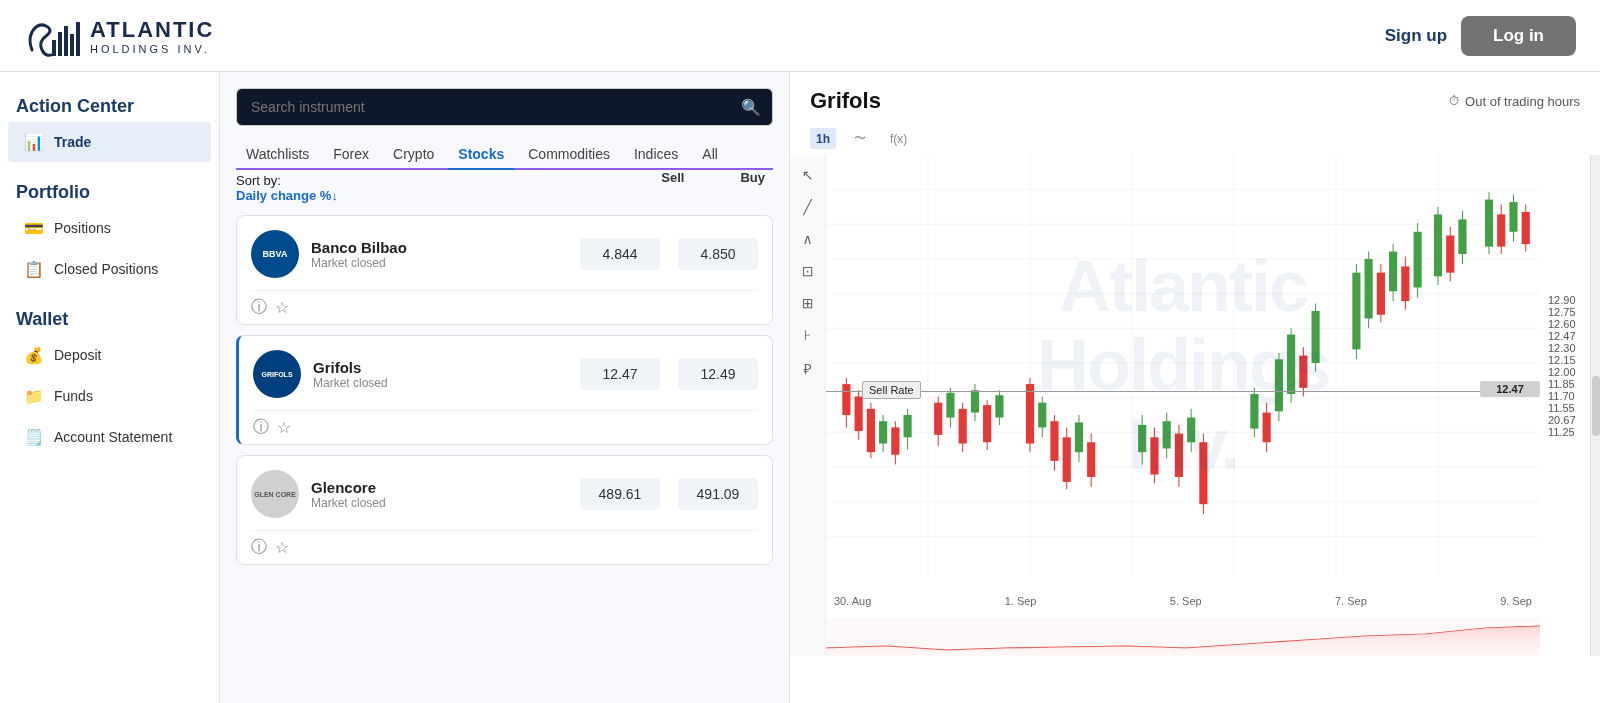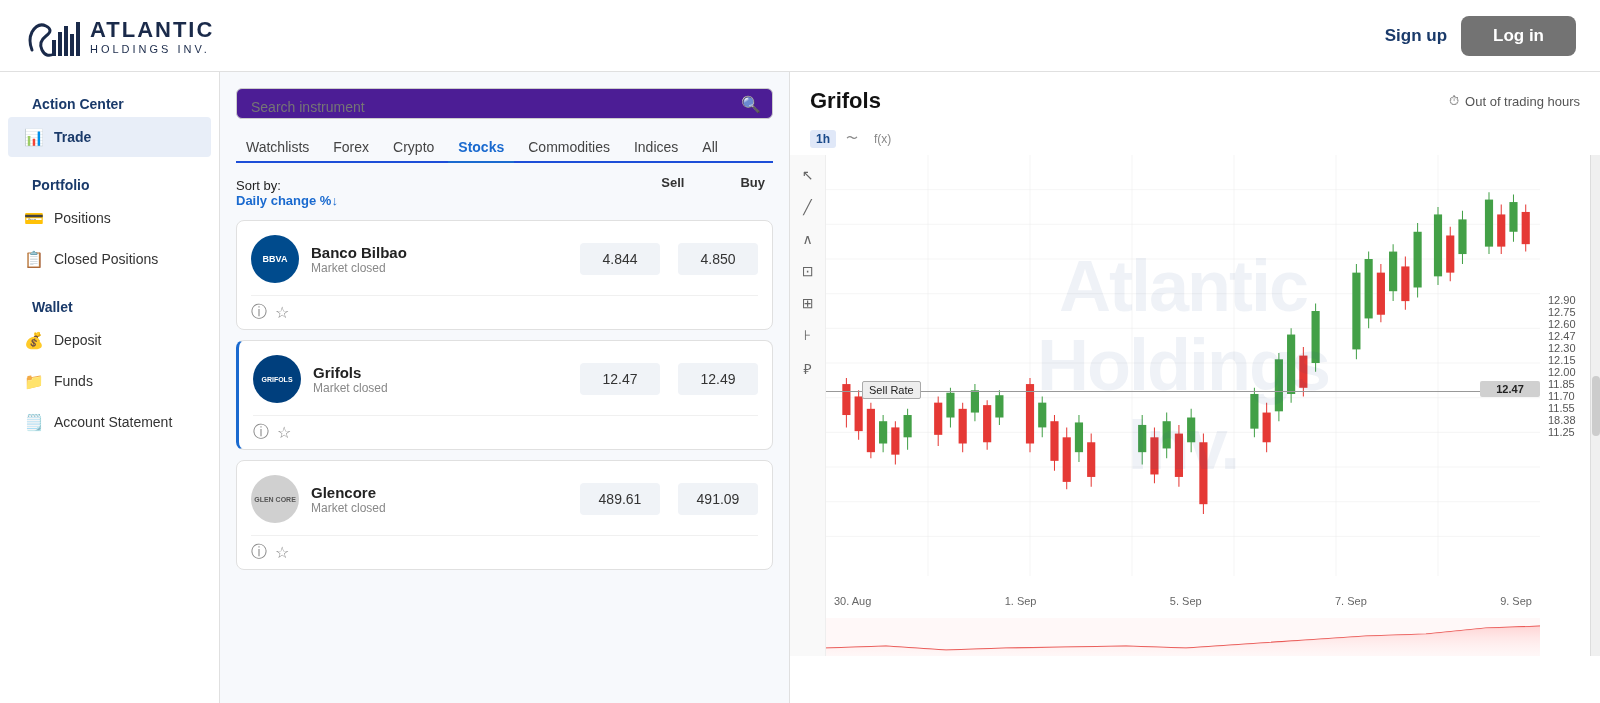--- a/index.html
+++ b/index.html
@@ -18,40 +18,40 @@
     .logo-sub { font-size: 11px; letter-spacing: 3px; color: #1a2a4a; font-weight: 500; }
     .header-actions { display: flex; gap: 14px; }
     .btn-signup { font-size: 17px; font-weight: 700; color: #1a3a6a; background: none; border: none; cursor: pointer; }
     .btn-login { font-size: 17px; font-weight: 700; color: #fff; background: #737373; border: none; border-radius: 8px; padding: 10px 32px; cursor: pointer; }
 
     
     .main-layout { display: flex; height: calc(703px - 72px); }
 
     
     .sidebar { width: 220px; padding: 16px 0; border-right: 1px solid #e0e0e0; background: #fff; flex-shrink: 0; }
-    .sidebar-section-label { font-size: 14px; font-weight: 700; color: #1a3a6a; padding: 8px 32px 4px; }
+    .sidebar-section-label { font-size: 18px; font-weight: 700; color: #1a3a6a; padding: 8px 16px 4px; }
     .sidebar-item {
       display: flex; align-items: center; gap: 10px; padding: 10px 16px;
       font-size: 14px; color: #333; cursor: pointer; border-radius: 4px; margin: 1px 8px;
     }
     .sidebar-item.active { background: #e8eef8; color: #1a3a6a; font-weight: 600; }
     .sidebar-icon { width: 20px; height: 20px; display: inline-flex; align-items: center; justify-content: center; font-size: 16px; }
 
     
     .content-area { display: flex; flex: 1; overflow: hidden; }
 
     
     .instrument-panel { width: 570px; flex-shrink: 0; padding: 16px; border-right: 1px solid #e0e0e0; overflow-y: auto; background: #f7f9fc; }
     .search-bar { position: relative; margin-bottom: 14px; }
     .search-bar input {
-      width: 100%; padding: 10px 40px 3px 14px; border: 1px solid #ccc; border-radius: 6px;
-      font-size: 14px; color: #888; background: #4c1d95;
+      width: 100%; padding: 10px 40px 10px 14px; border: 1px solid #ccc; border-radius: 6px;
+      font-size: 14px; color: #888; background: #0f172a;
     }
     .search-icon { position: absolute; right: 12px; top: 50%; transform: translateY(-50%); color: #666; font-size: 16px; }
-    .tabs { display: flex; gap: 4px; margin-bottom: 12px; border-bottom: 2px solid #1d4ed8; padding-bottom: 0; }
+    .tabs { display: flex; gap: 4px; border-bottom: 2px solid #8b5cf6; padding-bottom: 0; }
     .tab {
       font-size: 14px; color: #444; cursor: pointer; padding: 6px 10px;
       border-bottom: 2px solid transparent; margin-bottom: -2px;
     }
     .tab.active { color: #1a6acf; border-bottom: 2px solid #1a6acf; font-weight: 600; }
     .sort-bar { display: flex; align-items: center; justify-content: space-between; margin-bottom: 10px; font-size: 13px; }
     .sort-value { color: #1a6acf; font-weight: 600; display: flex; align-items: flex-end; cursor: pointer; }
     .col-headers { display: flex; justify-content: flex-end; gap: 56px; padding-right: 8px; font-size: 13px; font-weight: 600; color: #333; margin-bottom: 20px; }
 
     
@@ -110,21 +110,21 @@
     }
     .sell-rate-value {
       position: absolute; right: 0; width: 60px; background: #d0d0d0; border-radius: 2px;
       font-size: 11px; font-weight: 700; padding: 2px 4px; text-align: center; z-index: 6;
     }
 
     .x-axis { position: absolute; left: 36px; right: 60px; bottom: 40px; height: 30px; display: flex; justify-content: space-between; align-items: center; font-size: 11px; color: #666; padding: 0 8px; }
 
     .mini-chart { position: absolute; left: 36px; right: 60px; bottom: 0; height: 38px; background: #fff8f8; overflow: hidden; }
 
-    .timeframe-bar { display: flex; align-items: center; gap: 4px; padding: 6px 20px; font-size: 12px; }
+    .timeframe-bar { display: flex; gap: 12px; padding: 6px 20px; font-size: 12px; }
     .tf-btn { background: none; border: none; cursor: pointer; color: #888; font-size: 12px; padding: 2px 6px; border-radius: 3px; }
     .tf-btn.active { background: #e0e8f8; color: #1a4a8a; font-weight: 700; }
 
     
     svg.candlestick { width: 100%; height: 100%; }
 
     .scrollbar-indicator {
       position: absolute; right: 0; top: 0; width: 10px; height: 100%; background: #f0f0f0;
       border-left: 1px solid #ddd; display: flex; align-items: center; justify-content: center;
     }
@@ -483,21 +483,21 @@
           <span>12.90</span>
           <span>12.75</span>
           <span>12.60</span>
           <span>12.47</span>
           <span>12.30</span>
           <span>12.15</span>
           <span>12.00</span>
           <span>11.85</span>
           <span>11.70</span>
           <span>11.55</span>
-          <span>18.38</span>
+          <span>20.67</span>
           <span>11.25</span>
         </div>
 
         <div class="x-axis">
           <span>30. Aug</span>
           <span>1. Sep</span>
           <span>5. Sep</span>
           <span>7. Sep</span>
           <span>9. Sep</span>
         </div>

